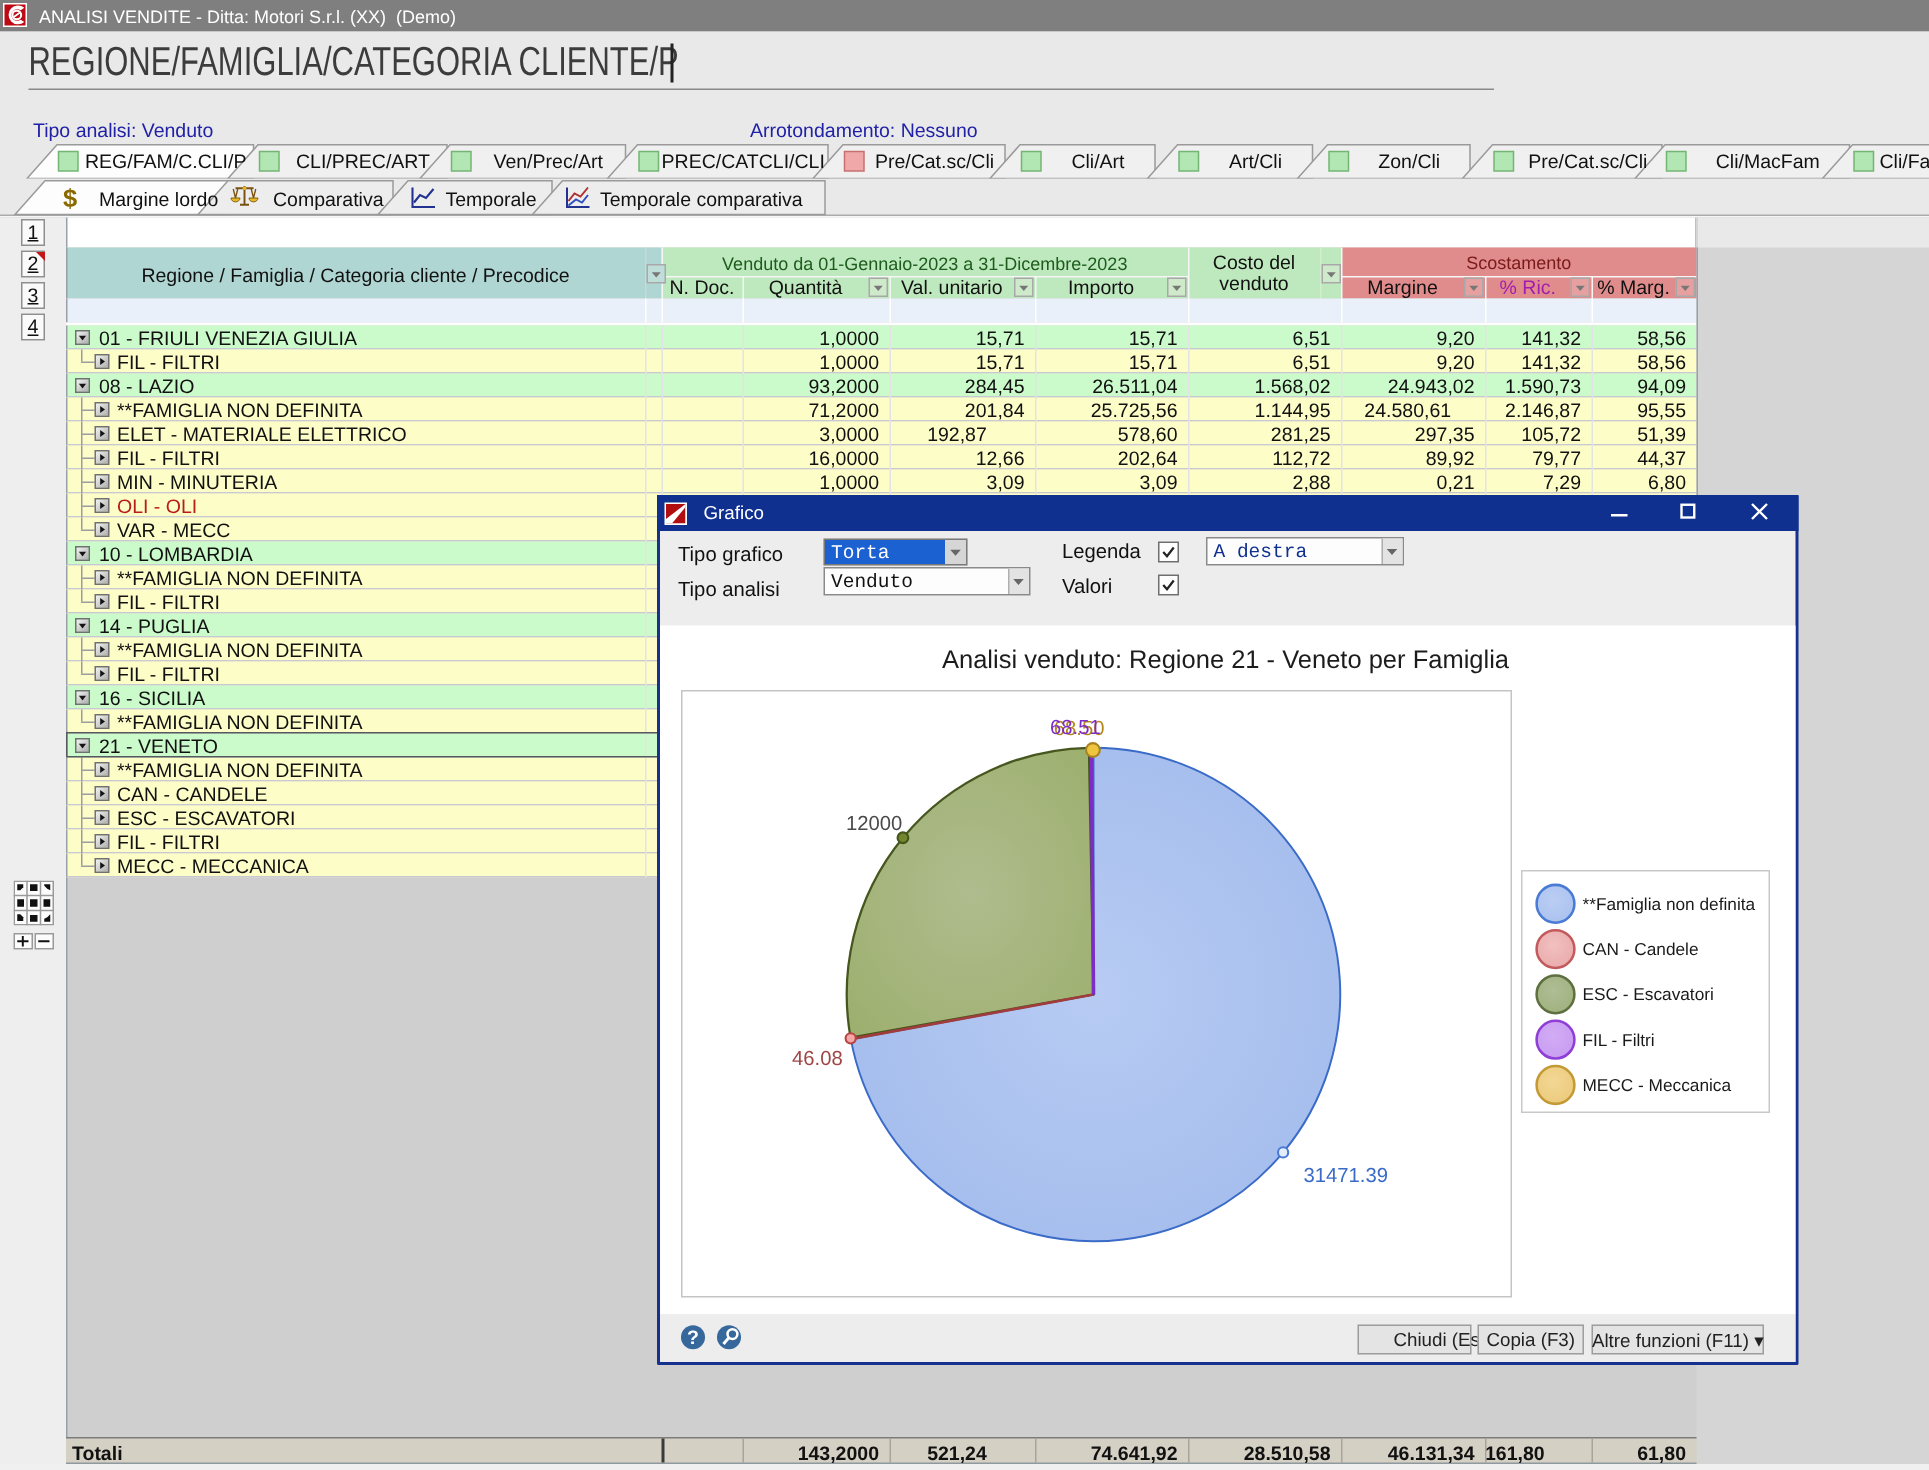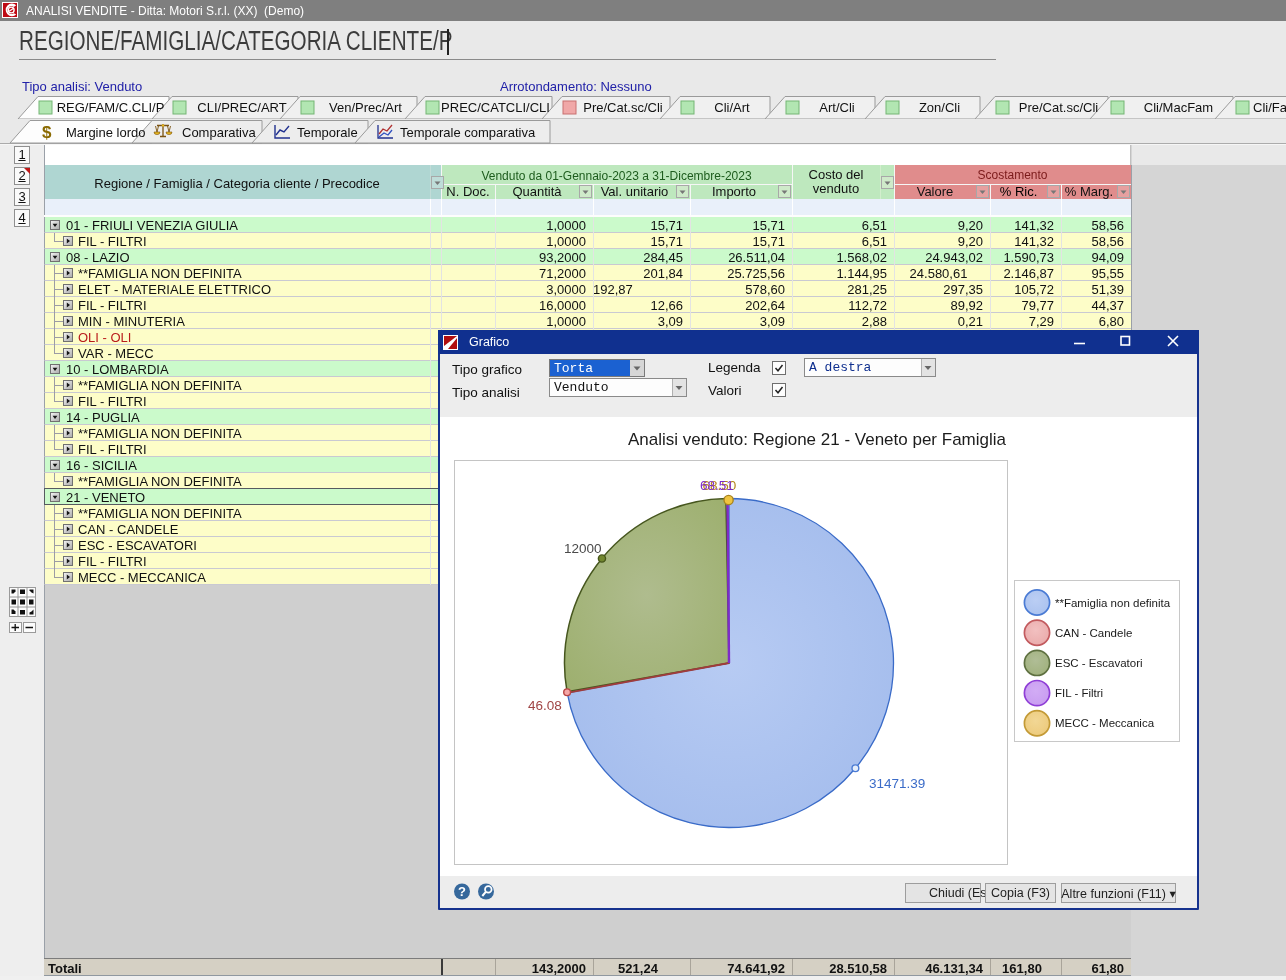--- a/index.html
+++ b/index.html
@@ -129,22 +129,22 @@
 <div class="a" style="left:792px;top:165px;width:102px;height:34px;background:#BEE8BE;"></div>
 <div class="a" style="left:894px;top:165px;width:237px;height:34px;background:#E08C8C;"></div>
 <div class="tx" style="left:44px;top:176px;width:386px;text-align:center;font-size:13px;color:#111;">Regione / Famiglia / Categoria cliente / Precodice</div>
 <div class="tx" style="left:441px;top:169px;width:351px;text-align:center;font-size:12px;color:#1D5C1D;">Venduto da 01-Gennaio-2023 a 31-Dicembre-2023</div>
 <div class="tx" style="left:792px;top:168px;width:88px;text-align:center;font-size:13px;color:#111;line-height:14px;">Costo del<br>venduto</div>
 <div class="tx" style="left:894px;top:168px;width:237px;text-align:center;font-size:12px;color:#7B1A1A;">Scostamento</div>
 <div class="tx" style="left:441px;top:184px;width:54px;text-align:center;font-size:13px;color:#111;">N. Doc.</div>
 <div class="tx" style="left:495px;top:184px;width:84px;text-align:center;font-size:13px;color:#111;">Quantità</div>
 <div class="tx" style="left:593px;top:184px;width:83px;text-align:center;font-size:13px;color:#111;">Val. unitario</div>
 <div class="tx" style="left:690px;top:184px;width:88px;text-align:center;font-size:13px;color:#111;">Importo</div>
-<div class="tx" style="left:894px;top:184px;width:82px;text-align:center;font-size:13px;color:#111;">Valore</div>
-<div class="tx" style="left:990px;top:184px;width:57px;text-align:center;font-size:13px;color:#000000;">% Ric.</div>
+<div class="tx" style="left:894px;top:184px;width:82px;text-align:center;font-size:13px;color:#111;">Margine</div>
+<div class="tx" style="left:990px;top:184px;width:57px;text-align:center;font-size:13px;color:#a21caf;">% Ric.</div>
 <div class="tx" style="left:1061px;top:184px;width:56px;text-align:center;font-size:13px;color:#111;">% Marg.</div>
 <div class="a" style="left:441px;top:184px;width:351px;height:1px;background:#F6F6F6;"></div>
 <div class="a" style="left:894px;top:184px;width:237px;height:1px;background:#F6F6F6;"></div>
 <div class="a" style="left:441px;top:165px;width:1px;height:34px;background:#F6F6F6;"></div>
 <div class="a" style="left:792px;top:165px;width:1px;height:34px;background:#F6F6F6;"></div>
 <div class="a" style="left:894px;top:165px;width:1px;height:34px;background:#F6F6F6;"></div>
 <div class="a" style="left:495px;top:184px;width:1px;height:15px;background:#F6F6F6;"></div>
 <div class="a" style="left:593px;top:184px;width:1px;height:15px;background:#F6F6F6;"></div>
 <div class="a" style="left:690px;top:184px;width:1px;height:15px;background:#F6F6F6;"></div>
 <div class="a" style="left:990px;top:184px;width:1px;height:15px;background:#F6F6F6;"></div>
@@ -252,21 +252,21 @@
 <div class="tx" style="left:1061px;top:266px;width:63px;text-align:right;font-size:13px;color:#111;">95,55</div>
 <div class="a" style="left:44px;top:281px;width:1087px;height:16px;background:#FDFDC8;border-bottom:1px solid #C9C9D2;border-left:1px solid #9AA0A8;"></div>
 <div class="a" style="left:54px;top:281px;width:1px;height:16px;background:#9C9CA4;"></div>
 <div class="a" style="left:54px;top:289px;width:9px;height:1px;background:#9C9CA4;"></div>
 <div class="a" style="left:63px;top:284px;width:10px;height:10px;background:linear-gradient(135deg,#F2F2F2,#ADADAD);border:1px solid #707070;"></div>
 <svg class="a" style="left:63px;top:284px;" width="10" height="10">
     <path d="M3.8 2.6 L3.8 7.4 L7 5 Z" fill="#141414"></path>
   </svg>
 <div class="tx" style="left:78px;top:282px;font-size:13px;color:#111;">ELET - MATERIALE ELETTRICO</div>
 <div class="tx" style="left:495px;top:282px;width:91px;text-align:right;font-size:13px;color:#111;">3,0000</div>
-<div class="tx" style="left:593px;top:282px;width:90px;text-align:left;font-size:13px;color:#111;">192,87</div>
+<div class="tx" style="left:593px;top:282px;width:90px;text-align:center;font-size:13px;color:#111;">192,87</div>
 <div class="tx" style="left:690px;top:282px;width:95px;text-align:right;font-size:13px;color:#111;">578,60</div>
 <div class="tx" style="left:792px;top:282px;width:95px;text-align:right;font-size:13px;color:#111;">281,25</div>
 <div class="tx" style="left:894px;top:282px;width:89px;text-align:right;font-size:13px;color:#111;">297,35</div>
 <div class="tx" style="left:990px;top:282px;width:64px;text-align:right;font-size:13px;color:#111;">105,72</div>
 <div class="tx" style="left:1061px;top:282px;width:63px;text-align:right;font-size:13px;color:#111;">51,39</div>
 <div class="a" style="left:44px;top:297px;width:1087px;height:16px;background:#FDFDC8;border-bottom:1px solid #C9C9D2;border-left:1px solid #9AA0A8;"></div>
 <div class="a" style="left:54px;top:297px;width:1px;height:16px;background:#9C9CA4;"></div>
 <div class="a" style="left:54px;top:305px;width:9px;height:1px;background:#9C9CA4;"></div>
 <div class="a" style="left:63px;top:300px;width:10px;height:10px;background:linear-gradient(135deg,#F2F2F2,#ADADAD);border:1px solid #707070;"></div>
 <svg class="a" style="left:63px;top:300px;" width="10" height="10">
@@ -433,21 +433,21 @@
 <div class="tx" style="left:495px;top:961px;width:91px;text-align:right;font-size:13px;font-weight:bold;color:#111;">143,2000</div>
 <div class="a" style="left:495px;top:959px;width:1px;height:16px;background:#A9A49A;"></div>
 <div class="tx" style="left:593px;top:961px;width:90px;text-align:center;font-size:13px;font-weight:bold;color:#111;">521,24</div>
 <div class="a" style="left:593px;top:959px;width:1px;height:16px;background:#A9A49A;"></div>
 <div class="tx" style="left:690px;top:961px;width:95px;text-align:right;font-size:13px;font-weight:bold;color:#111;">74.641,92</div>
 <div class="a" style="left:690px;top:959px;width:1px;height:16px;background:#A9A49A;"></div>
 <div class="tx" style="left:792px;top:961px;width:95px;text-align:right;font-size:13px;font-weight:bold;color:#111;">28.510,58</div>
 <div class="a" style="left:792px;top:959px;width:1px;height:16px;background:#A9A49A;"></div>
 <div class="tx" style="left:894px;top:961px;width:89px;text-align:right;font-size:13px;font-weight:bold;color:#111;">46.131,34</div>
 <div class="a" style="left:894px;top:959px;width:1px;height:16px;background:#A9A49A;"></div>
-<div class="tx" style="left:990px;top:961px;width:64px;text-align:center;font-size:13px;font-weight:bold;color:#111;">161,80</div>
+<div class="tx" style="left:990px;top:961px;width:64px;text-align:left;font-size:13px;font-weight:bold;color:#111;">161,80</div>
 <div class="a" style="left:990px;top:959px;width:1px;height:16px;background:#A9A49A;"></div>
 <div class="tx" style="left:1061px;top:961px;width:63px;text-align:right;font-size:13px;font-weight:bold;color:#111;">61,80</div>
 <div class="a" style="left:1061px;top:959px;width:1px;height:16px;background:#A9A49A;"></div>
 <div class="a" style="left:0;top:976px;width:1286px;height:4px;background:#F0F0F0;"></div>
 <div class="a" style="left:438px;top:330px;width:761px;height:580px;background:#EDEDED;border:2px solid #16328E;border-radius:1px;"></div>
 <div class="a" style="left:438px;top:330px;width:761px;height:24px;background:#10308F;"></div>
 <div class="a" style="left:443px;top:335px;width:15px;height:15px;background:#fff;"></div>
 <svg class="a" style="left:444px;top:336px;" width="13" height="13">
     <rect width="13" height="13" fill="#B00E10"></rect>
     <path d="M13 0 L13 2 L4 13 L0 13 L0 10 Z" fill="#fff"></path>

